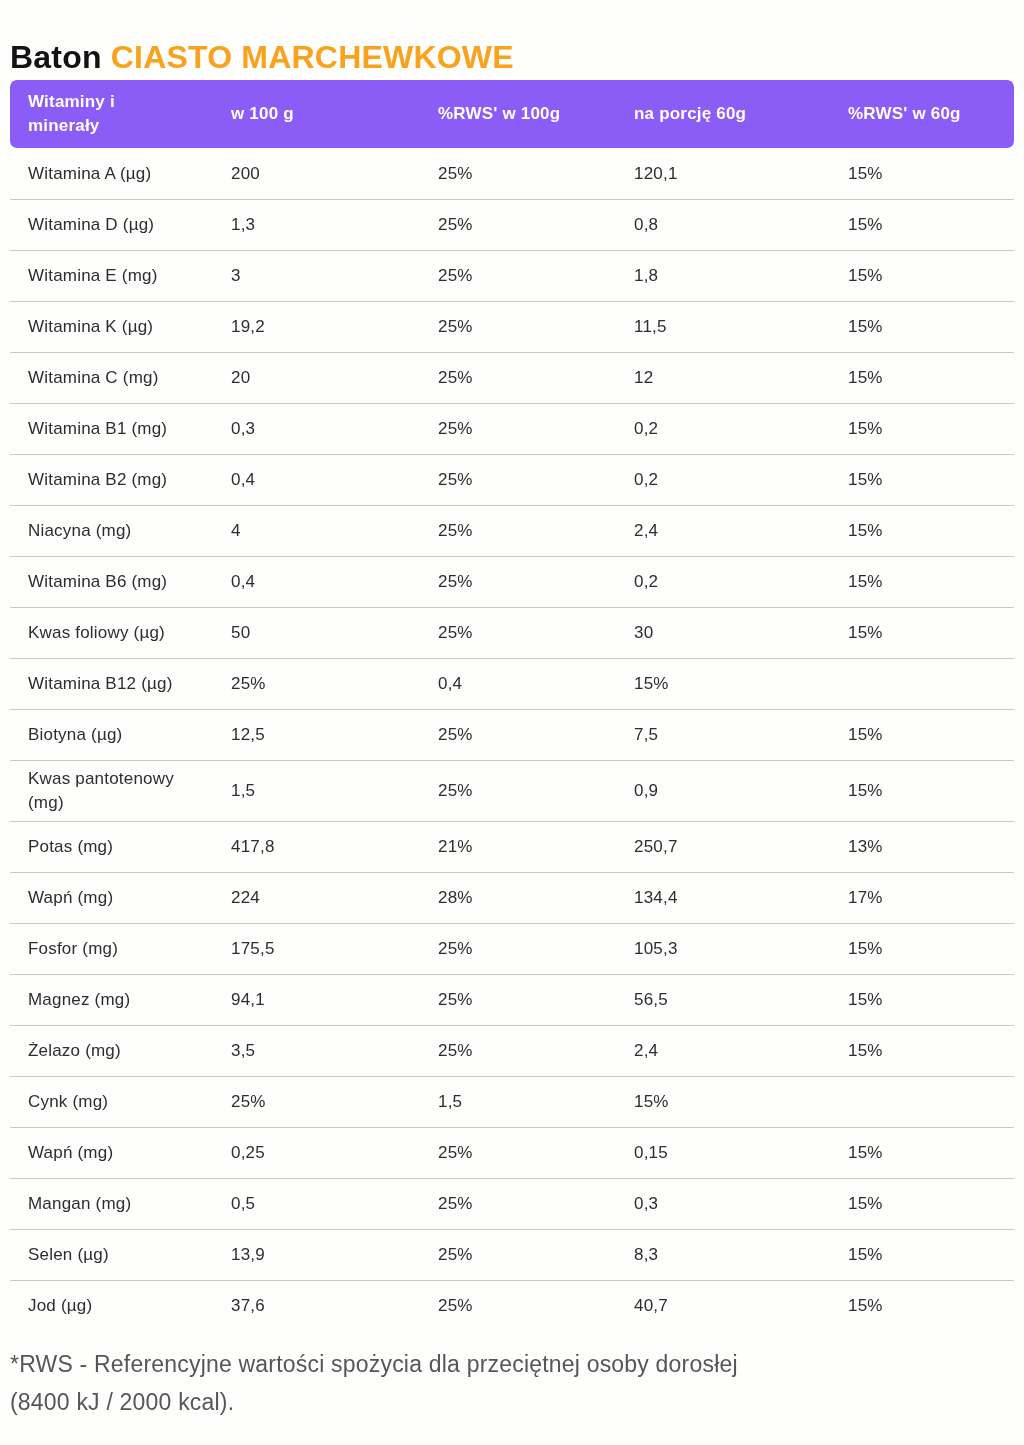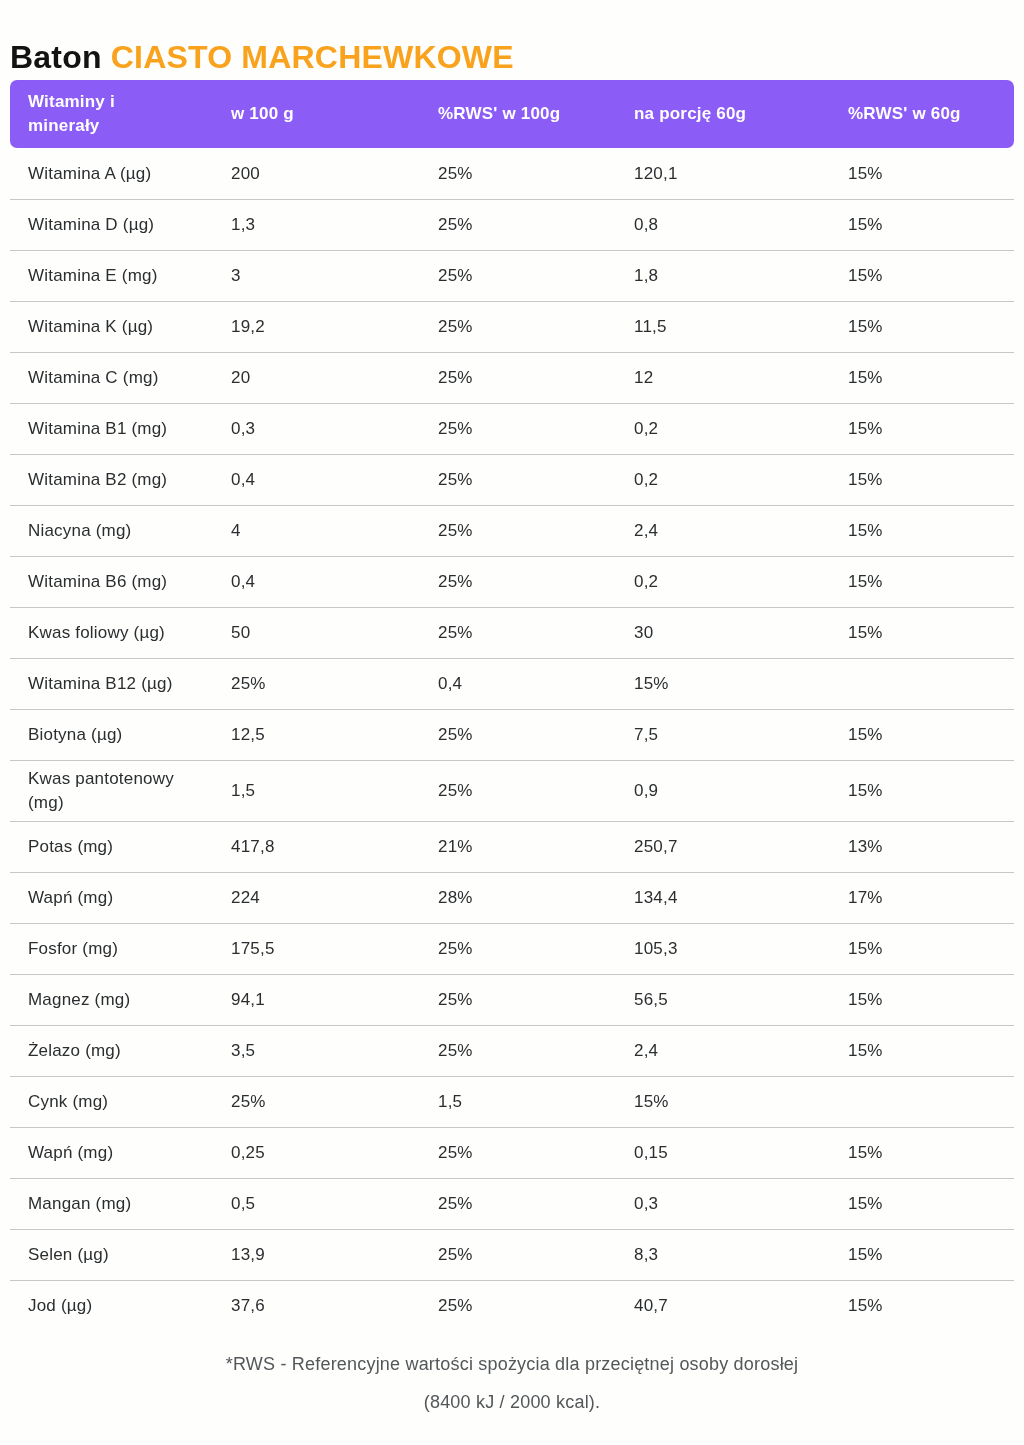--- a/index.html
+++ b/index.html
@@ -50,25 +50,24 @@
     font-size: 17px;
     letter-spacing: 0.2px;
     color: #2b2e30;
   }
   .tbody .trow:first-child { border-top: none; }
   .cell { padding: 6px 0; }
   .cell-label { max-width: 150px; line-height: 1.4; }
 
   .footnote {
     margin: 14px 0 0 0;
-    font-size: 18px;
+    font-size: 23px;
     line-height: 38px;
     letter-spacing: 0.2px;
     color: #53575a;
-    text-align: center;
   }
 </style>
 </head>
 <body>
 
 <div class="page">
 
   <h1 class="title"><span>Baton</span><span> </span><span class="orange">CIASTO MARCHEWKOWE</span></h1>
 
   <div>

